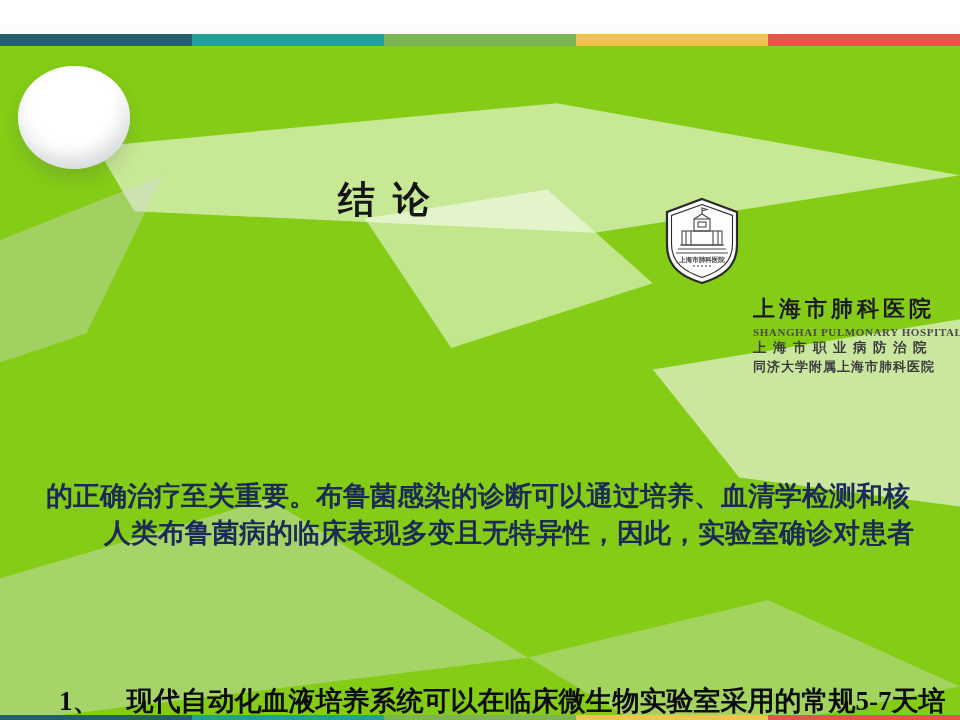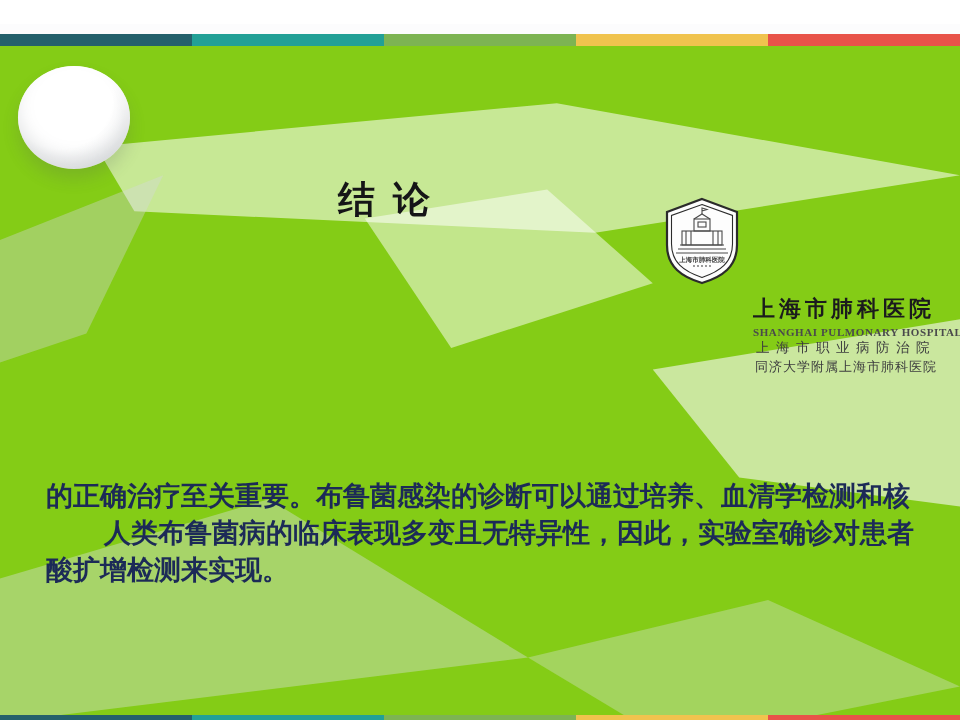--- a/index.html
+++ b/index.html
@@ -37,21 +37,21 @@
   .title{
     position:absolute;left:338px;top:48px;
     font-size:37px;font-weight:bold;color:#151517;letter-spacing:18px;white-space:nowrap;
   }
 
   
   .badge{position:absolute;left:664px;top:20px;}
   .logo-text{position:absolute;left:753px;top:25px;width:186px;color:#333;}
   .logo-cn{font-size:22px;font-weight:bold;color:#1b1b1d;letter-spacing:4px;white-space:nowrap;}
   .logo-en{font-size:11px;font-weight:bold;color:#4a4a4c;letter-spacing:.6px;white-space:nowrap;margin-top:2px;}
-  .logo-aff{font-weight:normal;color:#3c3c3e;white-space:nowrap;margin-top:1px;text-align:center;}
+  .logo-aff{font-weight:bold;color:#3c3c3e;white-space:nowrap;margin-top:1px;}
   .logo-aff.a1{font-size:13.5px;letter-spacing:6.5px;}
   .logo-aff.a2{font-size:13px;letter-spacing:1px;}
   .logo-aff.a3{font-size:13.5px;letter-spacing:4.5px;}
 
   
   .textblock{position:absolute;left:46px;width:882px;font-weight:bold;}
   .textblock .line{white-space:nowrap;}
   .intro{top:127px;font-size:27px;line-height:37px;color:#1c2a57;}
   .intro .line.first{padding-left:58px;}
   .pt{font-size:27px;line-height:31px;color:#0c0c10;}
@@ -113,21 +113,20 @@
   <div class="logo-text z">
     <div class="logo-cn">上海市肺科医院</div>
     <div class="logo-en">SHANGHAI PULMONARY HOSPITAL</div>
     <div class="logo-aff a1">上海市职业病防治院</div>
     <div class="logo-aff a2">同济大学附属上海市肺科医院</div>
   </div>
 
   <div class="textblock intro z">
     <div class="line">的正确治疗至关重要。布鲁菌感染的诊断可以通过培养、血清学检测和核</div>
     <div class="line first">人类布鲁菌病的临床表现多变且无特异性，因此，实验室确诊对患者</div>
-    <div class="line">酸扩增检测来实现。</div>
   </div>
 
   <div class="textblock pt pt1 z">
     <div class="line first">1、　现代自动化血液培养系统可以在临床微生物实验室采用的常规5-7天培</div>
 
   </div>
 
   <div class="bottom-strip"></div>
   <div class="bar bar-bottom">
       <span class="seg" style="background: rgb(36, 96, 107);"></span>

